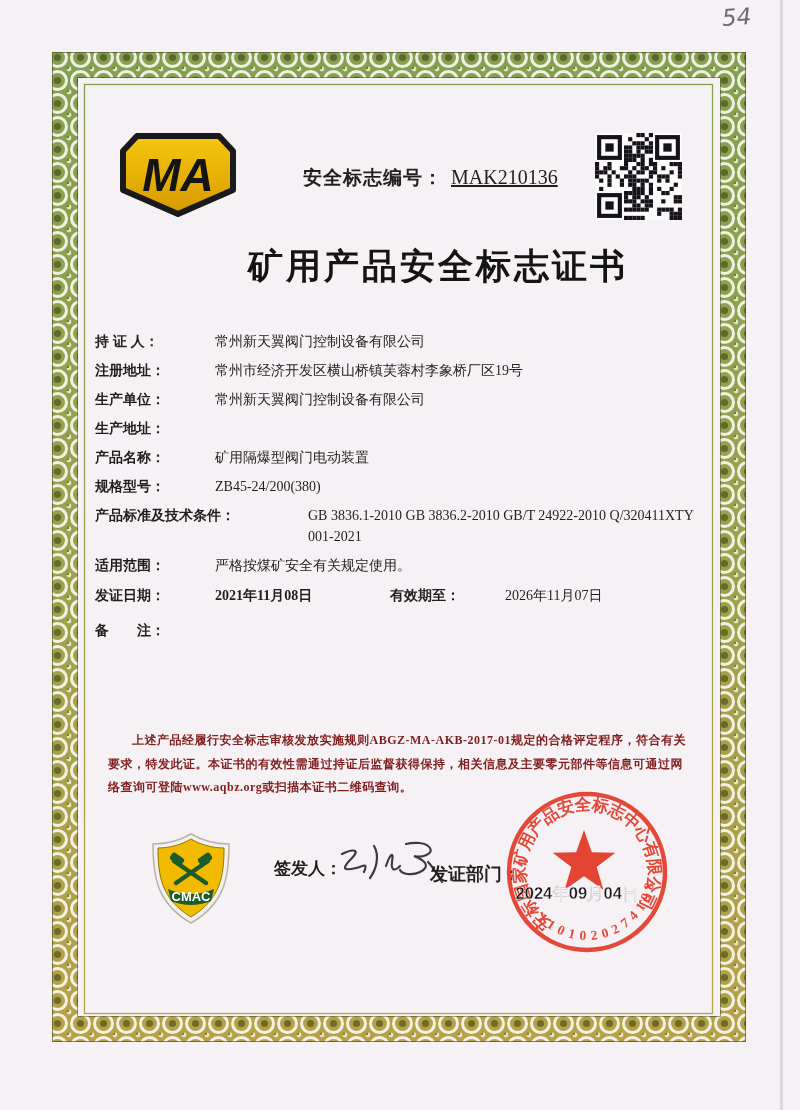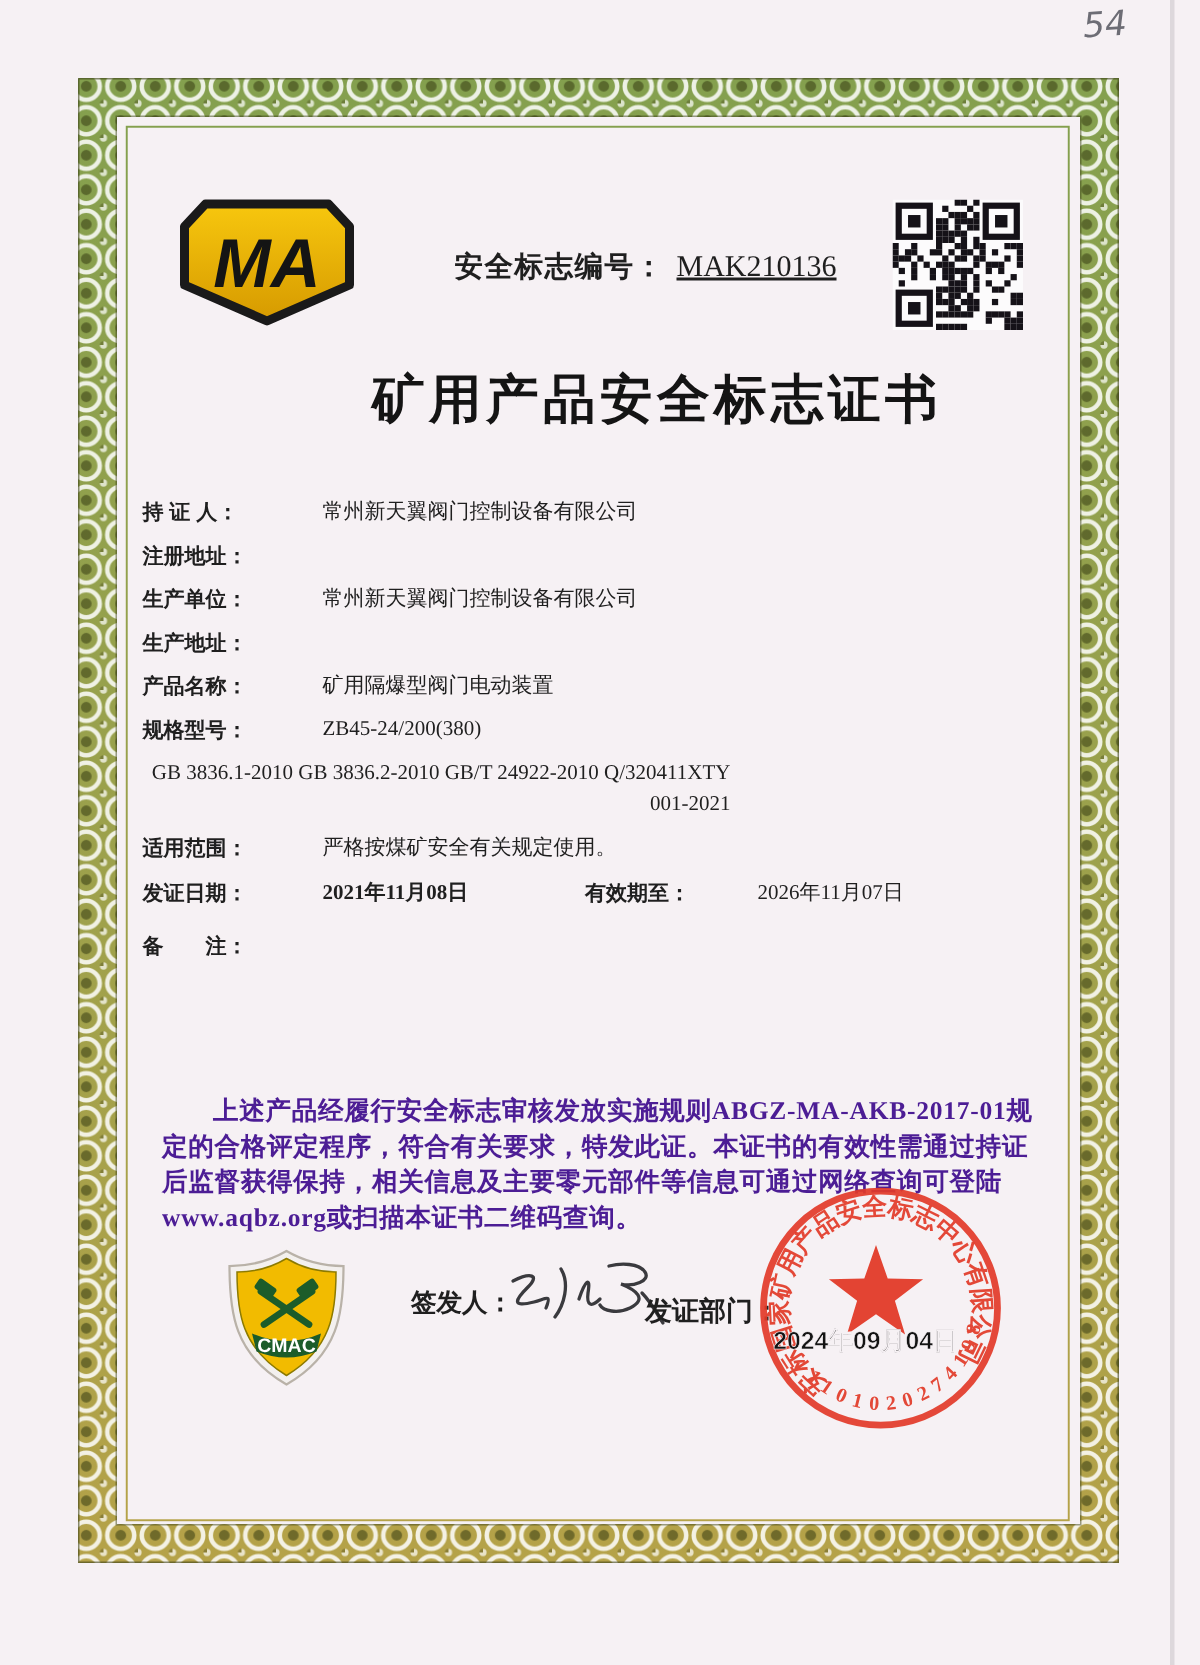--- a/index.html
+++ b/index.html
@@ -25,30 +25,30 @@
     position:absolute;left:0;top:243px;width:800px;text-align:center;
     font-family:"Liberation Serif",serif;font-weight:900;font-size:35px;
     letter-spacing:3px;color:#141414;padding-left:38px;
   }
   
   .fields{position:absolute;left:95px;top:331px;width:612px;font-size:14px;line-height:21px;}
   .row{display:flex;margin-bottom:8px;}
   .row .lab{flex:none;width:120px;font-weight:600;}
   .row .val{font-family:"Liberation Serif",serif;font-weight:400;}
   .row.wide .lab{width:213px;}
-  .row.wide .val{width:392px;text-align:right;}
+  .row.wide .val{width:392px;}
   .row.dates .val1{width:175px;font-family:"Liberation Serif",serif;font-weight:700;}
   .row.dates .lab2{flex:none;width:115px;font-weight:600;}
   .row.dates{margin-top:9px;}
   .row.remark{margin-top:14px;}
   
   .statement{
     position:absolute;left:108px;top:729px;width:586px;
-    font-family:"Liberation Serif",serif;font-weight:700;font-size:17px;
-    line-height:23.5px;text-indent:2em;letter-spacing:.5px;color:#4c1d95;
+    font-family:"Liberation Serif",serif;font-weight:700;font-size:12px;
+    line-height:23.5px;text-indent:2em;letter-spacing:.5px;color:#7f1d1d;
   }
   
   .cmac{position:absolute;left:148px;top:831px;}
   .signer-label{position:absolute;left:274px;top:857px;font-size:17px;font-weight:600;}
   .signature{position:absolute;left:330px;top:832px;}
   .dept-label{position:absolute;left:430px;top:862px;font-size:18px;font-weight:600;}
   .stamp{position:absolute;left:480px;top:765px;width:215px;height:215px;}
 </style>
 </head>
 <body>
@@ -263,37 +263,39 @@
 
   <div class="title">矿用产品安全标志证书</div>
 
   <div class="fields">
     <div class="row">
       <span class="lab">持 证 人：</span>
       <span class="val">常州新天翼阀门控制设备有限公司</span>
     </div>
     <div class="row">
       <span class="lab">注册地址：</span>
+      <span class="val">常州市经济开发区横山桥镇芙蓉村李象桥厂区19号</span>
     </div>
     <div class="row">
       <span class="lab">生产单位：</span>
       <span class="val">常州新天翼阀门控制设备有限公司</span>
     </div>
     <div class="row">
       <span class="lab">生产地址：</span>
     </div>
     <div class="row">
       <span class="lab">产品名称：</span>
       <span class="val">矿用隔爆型阀门电动装置</span>
     </div>
     <div class="row">
       <span class="lab">规格型号：</span>
       <span class="val">ZB45-24/200(380)</span>
     </div>
     <div class="row wide">
+      <span class="lab">产品标准及技术条件：</span>
       <span class="val">GB 3836.1-2010 GB 3836.2-2010 GB/T 24922-2010 Q/320411XTY 001-2021</span>
     </div>
     <div class="row">
       <span class="lab">适用范围：</span>
       <span class="val">严格按煤矿安全有关规定使用。</span>
     </div>
     <div class="row dates">
       <span class="lab">发证日期：</span>
       <span class="val1">2021年11月08日</span>
       <span class="lab2">有效期至：</span>

